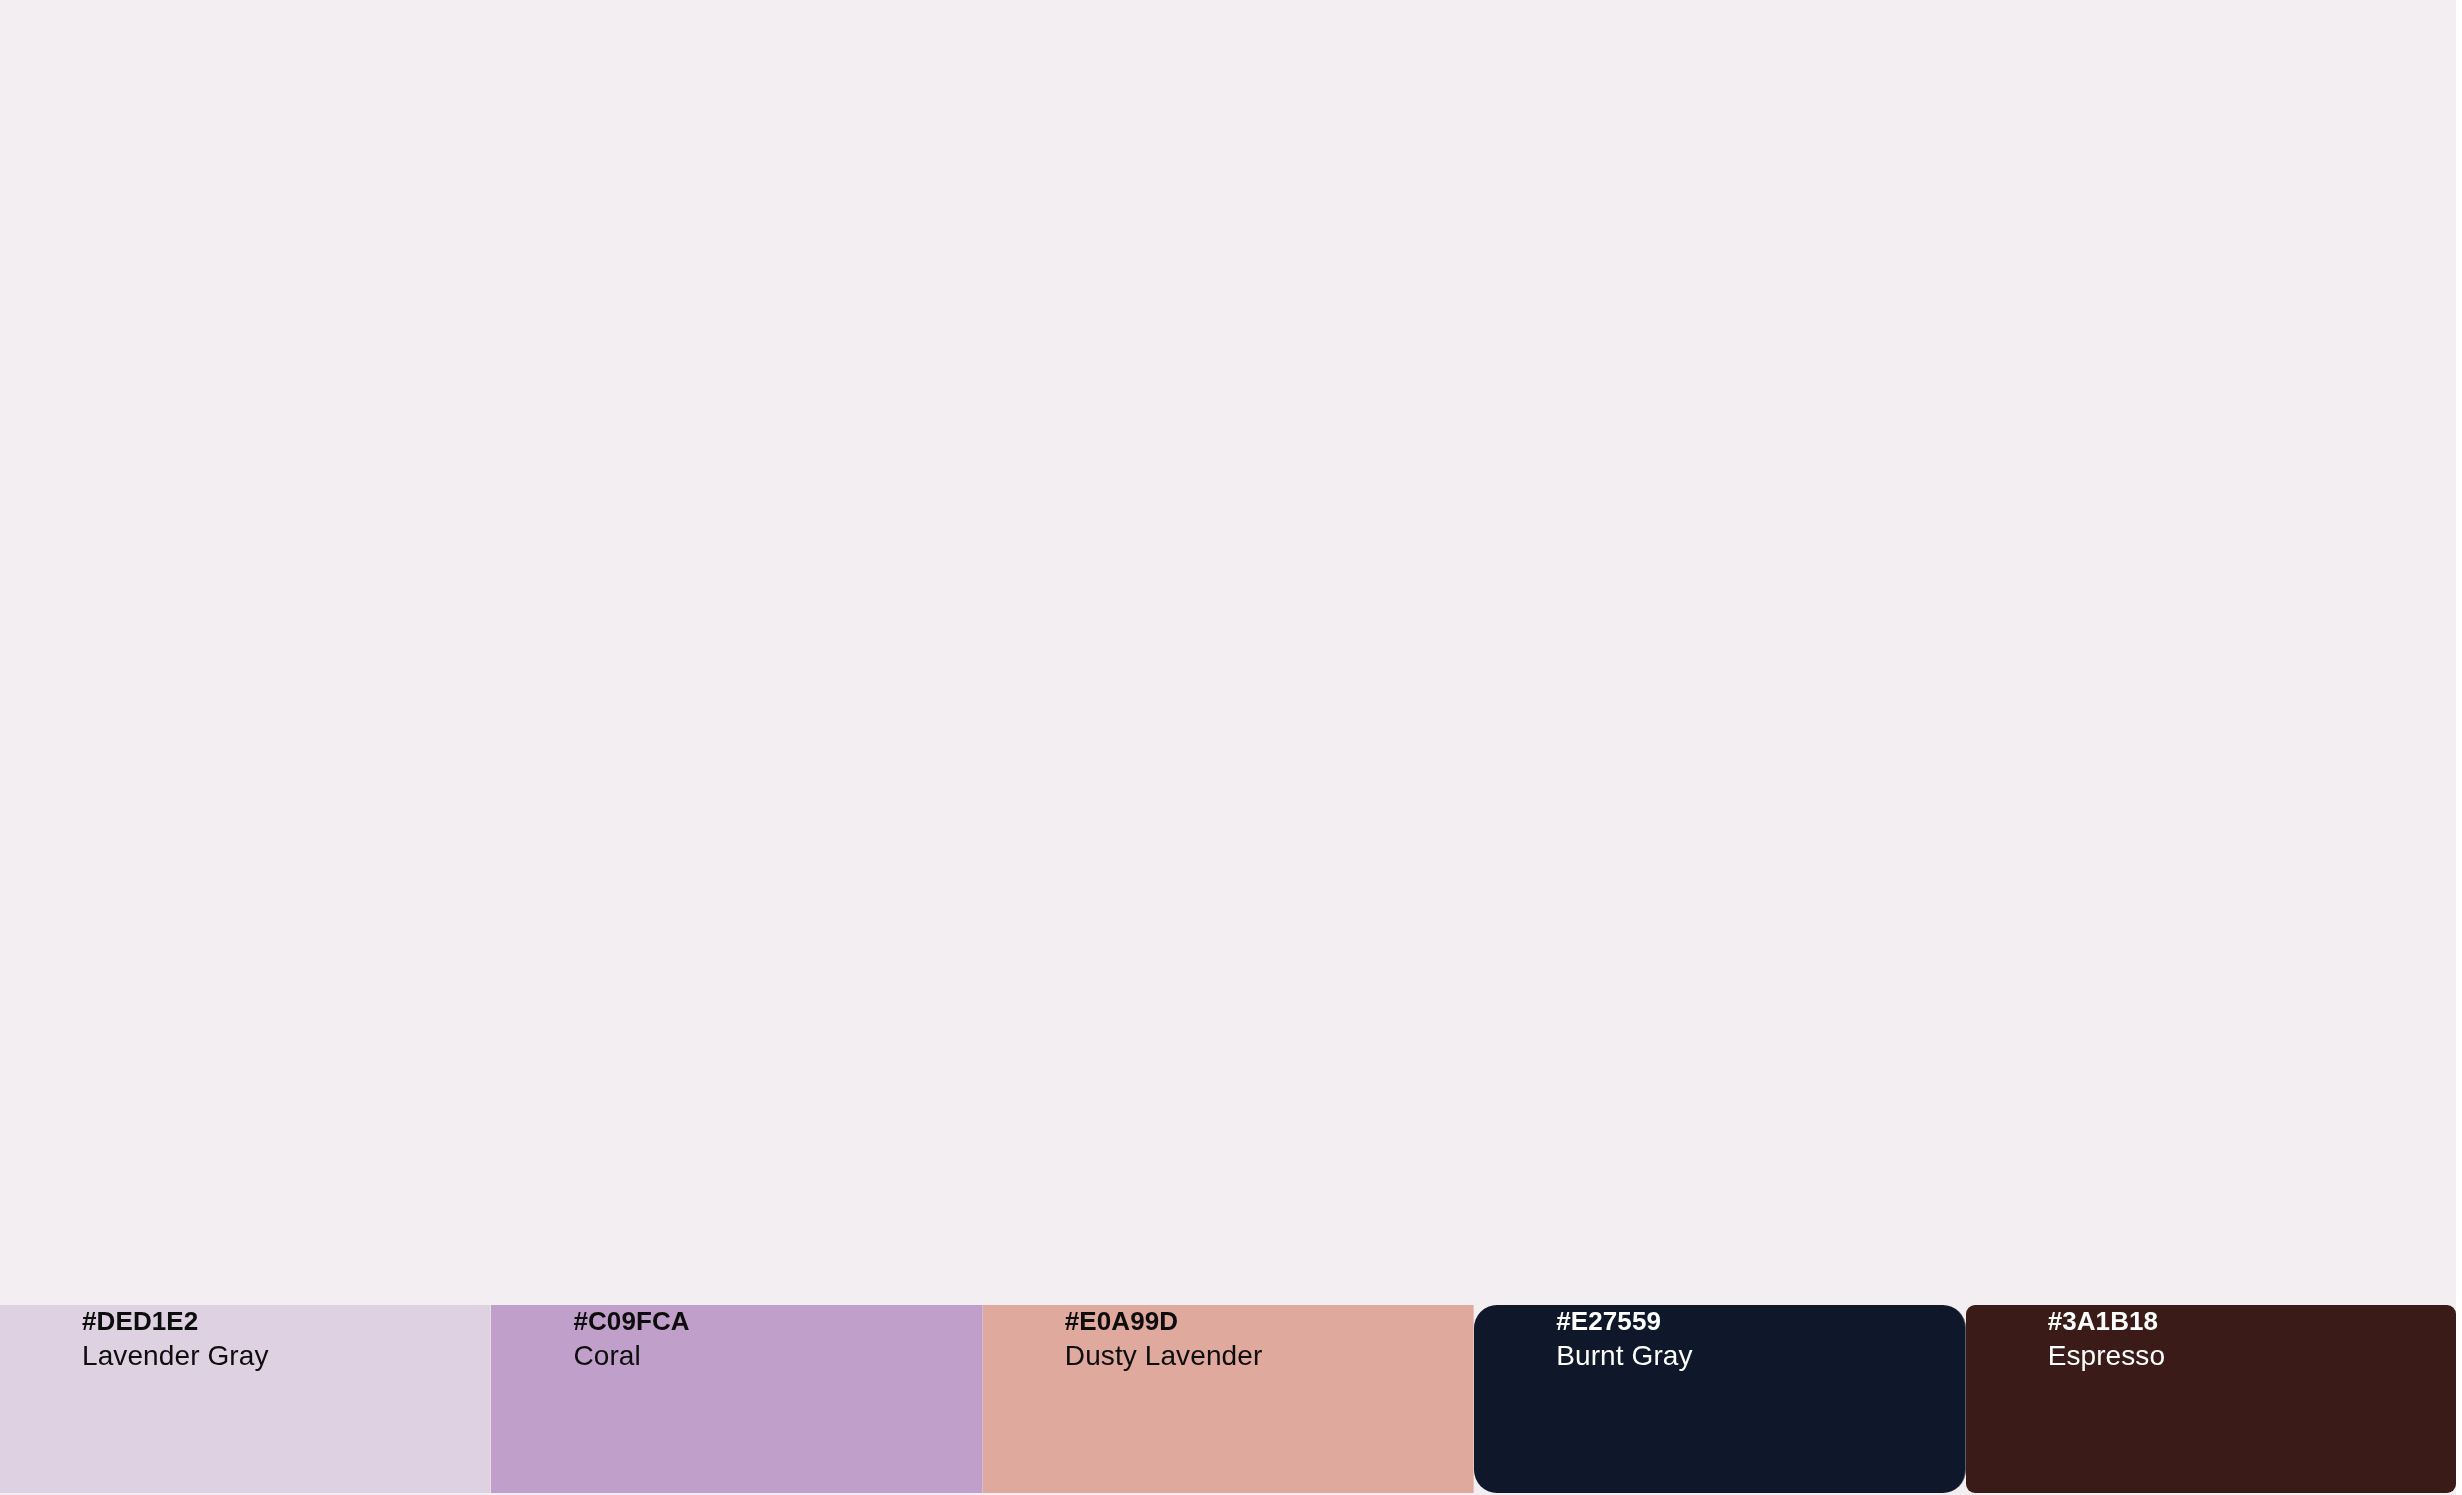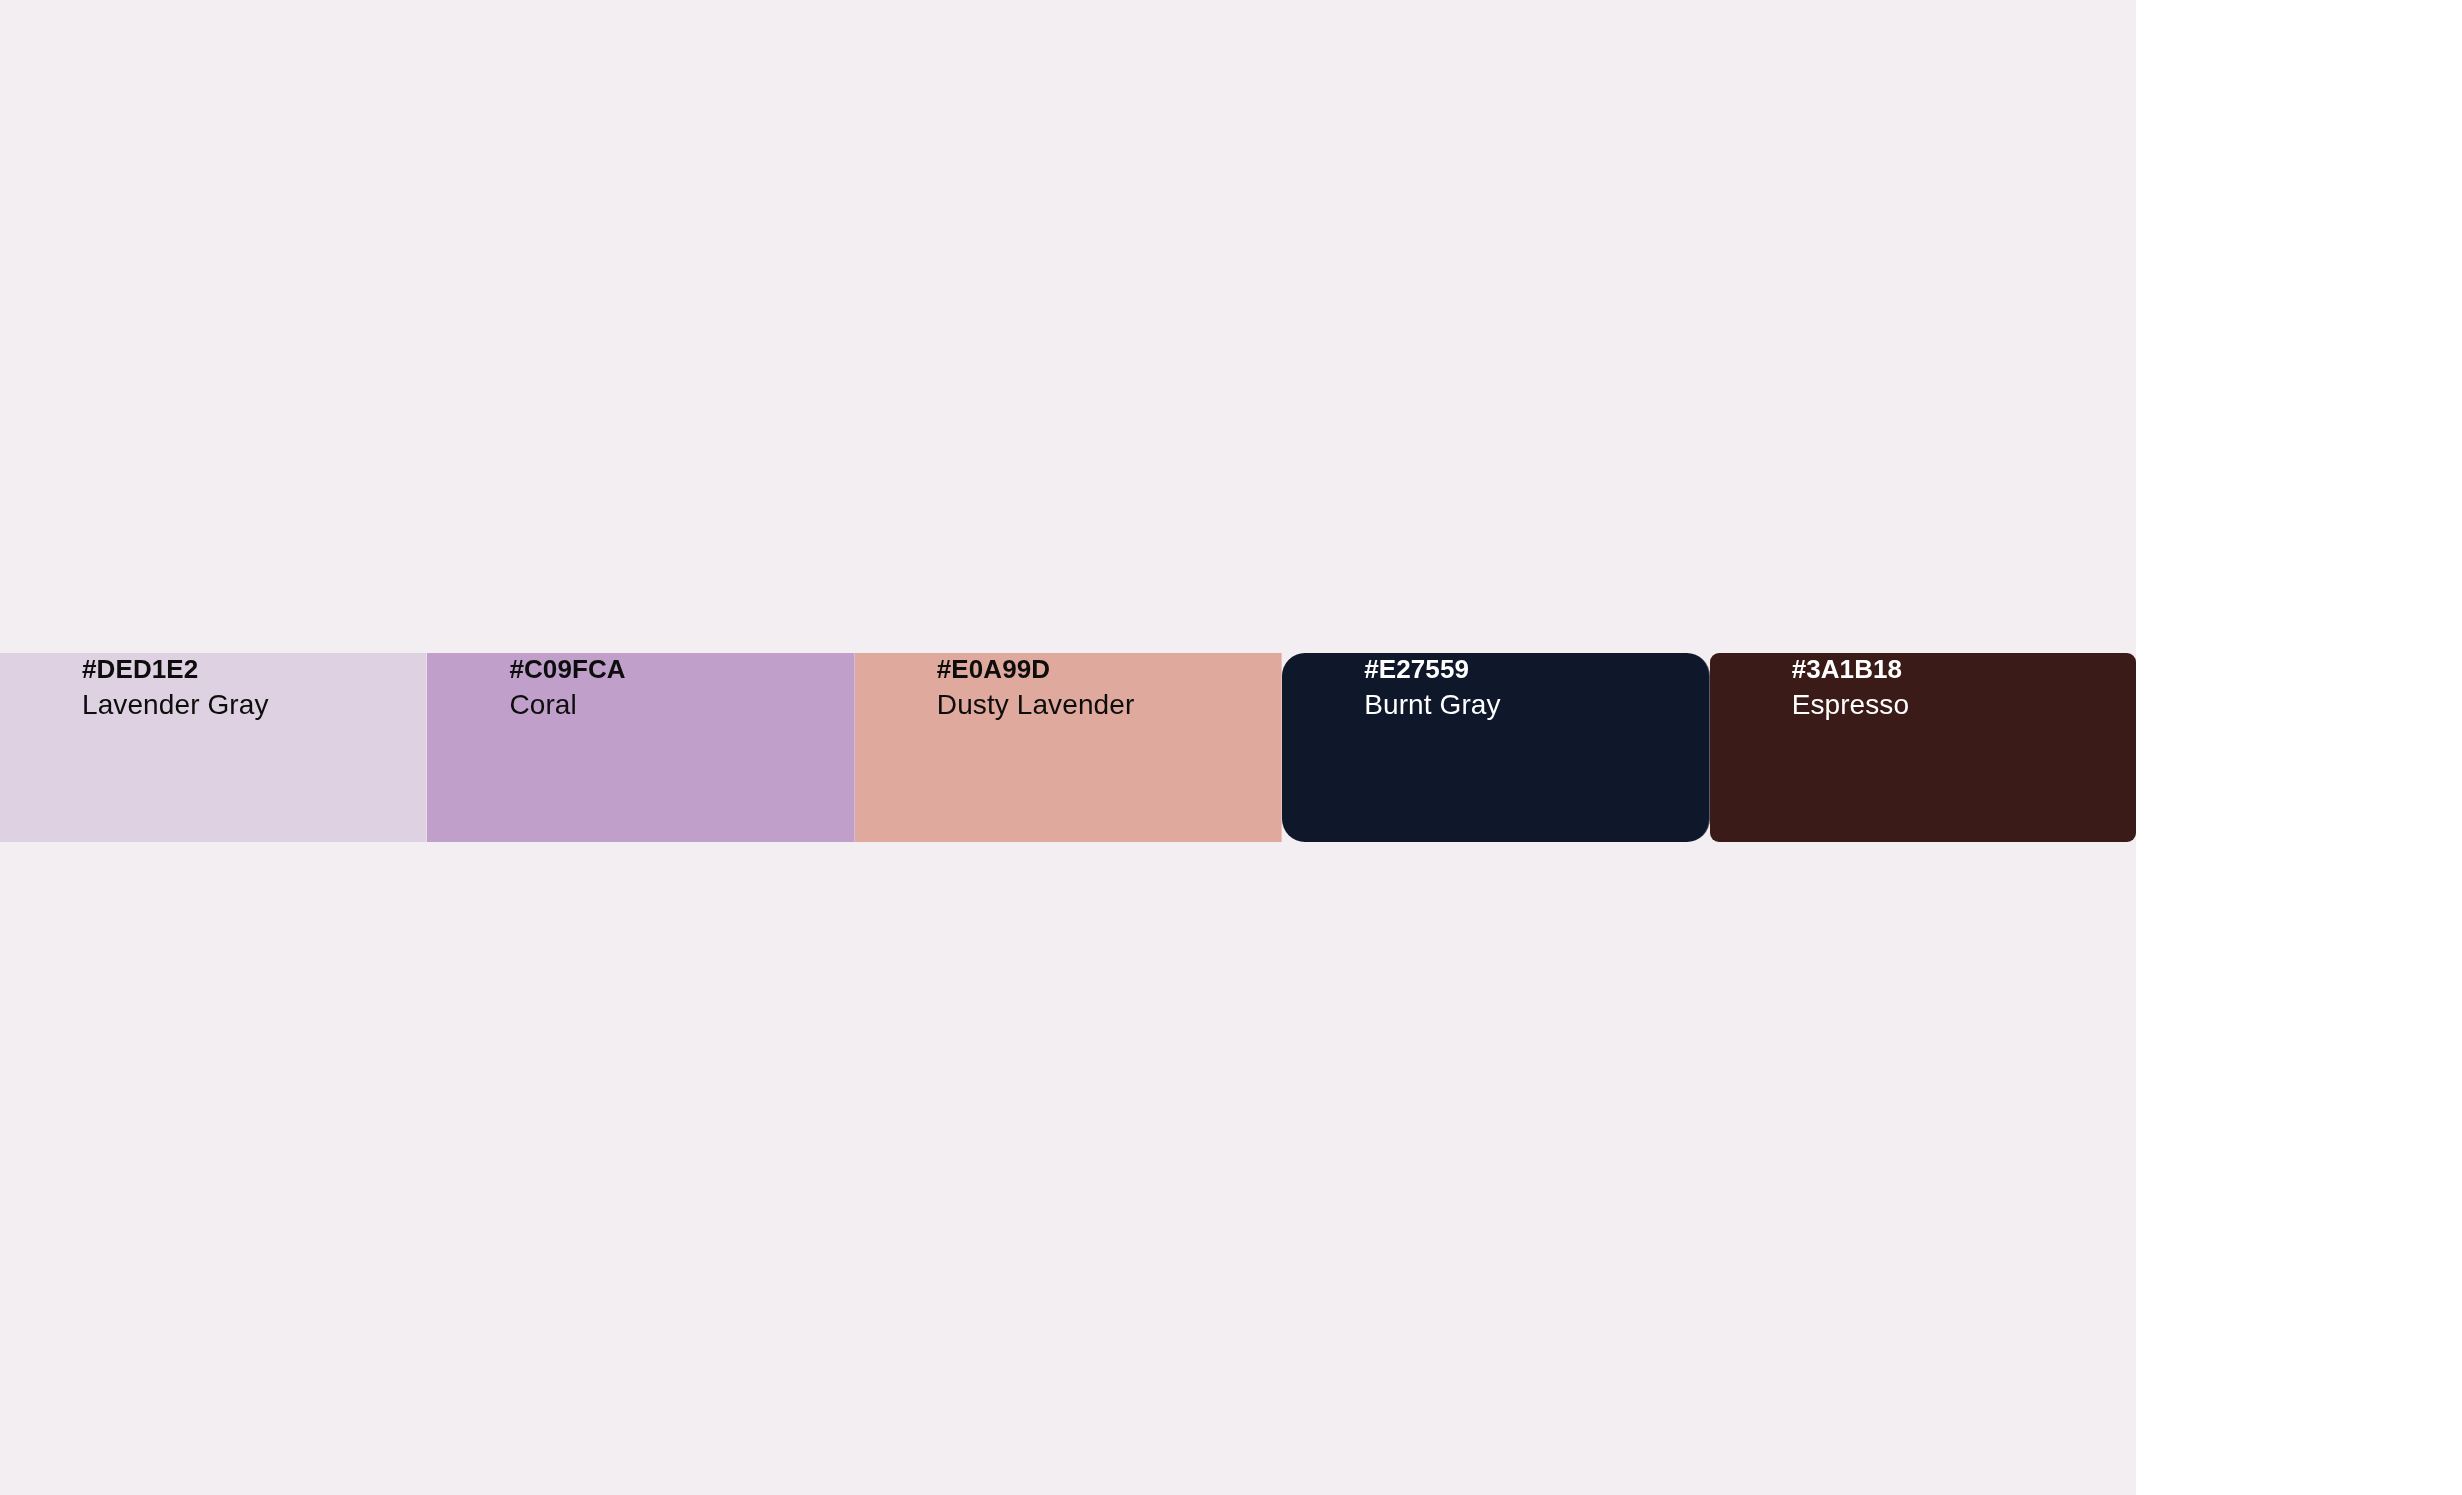--- a/index.html
+++ b/index.html
@@ -9,25 +9,25 @@
     background: #ffffff;
   }
 
   body {
     font-family: "Liberation Sans", sans-serif;
     -webkit-font-smoothing: antialiased;
   }
 
   .palette {
     position: relative;
-    width: 2136px;
+    width: 2456px;
     height: 1495px;
     display: flex;
     flex-direction: row;
-    align-items: center;
+    align-items: flex-end;
     background: #f3eef2;
     overflow: hidden;
     box-sizing: border-box;
     padding-top: 1.9px;
     padding-bottom: 1.9px;
   }
 
   .swatch {
     position: relative;
     flex: 1 1 0;

